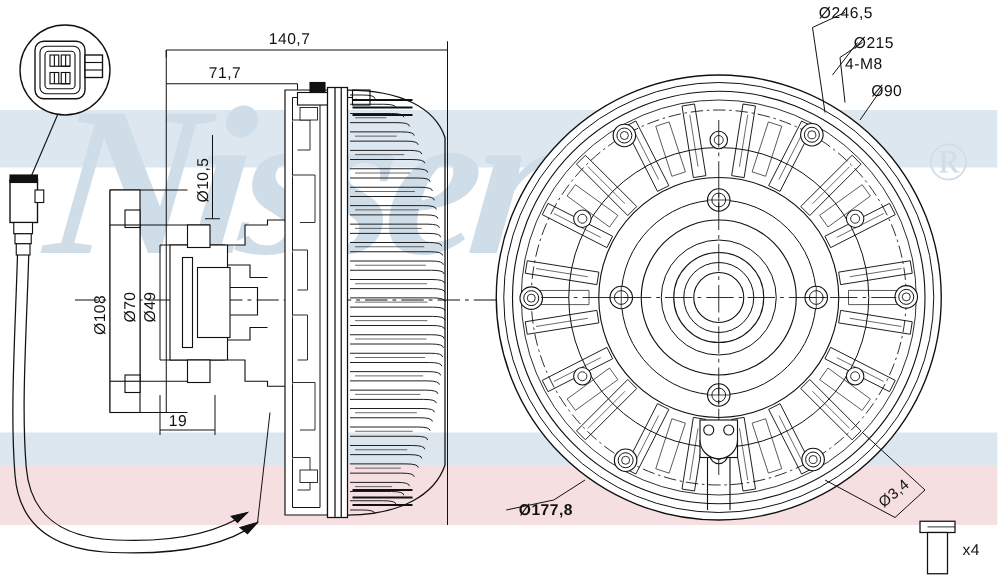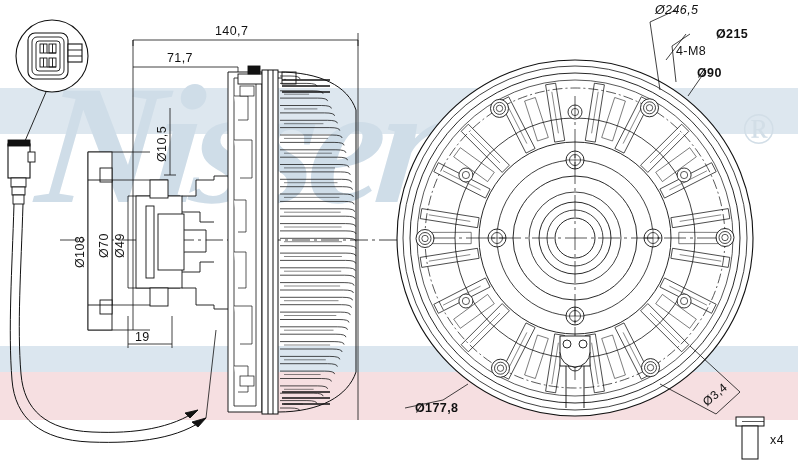--- a/index.html
+++ b/index.html
@@ -426,23 +426,23 @@
   <div>
     <span class="lbl" style="left:215px;top:24px;text-align:right;">140,7</span>
     <span class="lbl" style="left:167px;top:51px;">71,7</span>
 
     <span class="lbl vert" style="left:155px;top:162px;">Ø10,5</span>
     <span class="lbl vert" style="left:73px;top:268px;">Ø108</span>
     <span class="lbl vert" style="left:97px;top:258px;">Ø70</span>
     <span class="lbl vert" style="left:113px;top:258px;">Ø49</span>
     <span class="lbl" style="left:135px;top:330px;">19</span>
 
-    <span class="lbl" style="left:655px;top:3px;font-style:italic;">Ø246,5</span>
-    <span class="lbl" style="left:716px;top:27px;font-weight:bold;">Ø215</span>
+    <span class="lbl" style="left:655px;top:3px;">Ø246,5</span>
+    <span class="lbl" style="left:683px;top:27px;">Ø215</span>
     <span class="lbl" style="left:676px;top:44px;">4-M8</span>
-    <span class="lbl" style="left:697px;top:66px;font-weight:bold;">Ø90</span>
+    <span class="lbl" style="left:697px;top:66px;">Ø90</span>
     <span class="lbl" style="left:415px;top:401px;font-weight:bold;">Ø177,8</span>
     <span class="lbl rot small" style="left:700px;top:398px;transform:rotate(-40deg);">Ø3,4</span>
 
     <span class="lbl" style="left:770px;top:433px;">x4</span>
   </div>
 
 </div>
 
 </body></html>

